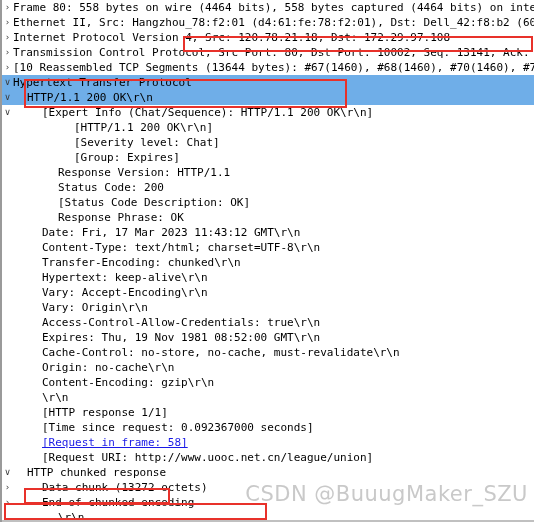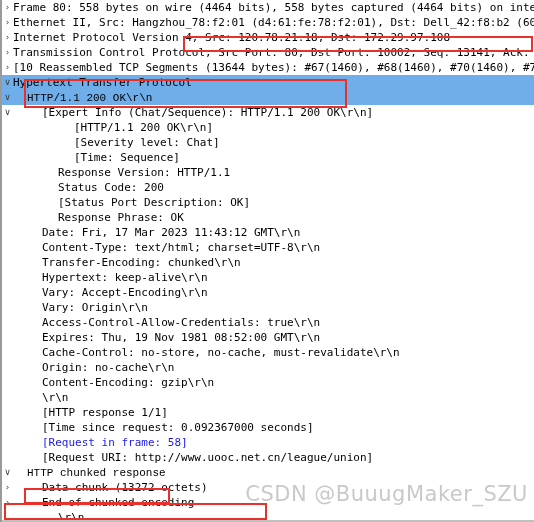--- a/index.html
+++ b/index.html
@@ -52,25 +52,26 @@
   .twisty.blank { color: transparent; }
 
   .row-label {
     display: inline;
     font-family: "DejaVu Sans Mono", "Liberation Mono", monospace;
     font-size: 11px;
   }
 
   .link-label {
     color: #1a1ae6;
+    text-decoration: underline;
   }
 
   
   .ind0 { padding-left: 0px; }
-  .ind1 { padding-left: 14px; font-family: Liberation Mono, monospace; }
+  .ind1 { padding-left: 14px; }
   .ind2 { padding-left: 29px; margin-top: 29px; }
   .ind3 { padding-left: 45px; }
   .ind4 { padding-left: 61px; }
 
   
   .annot-box {
     position: absolute;
     border: 2px solid #e8312a;
     box-sizing: border-box;
     pointer-events: none;
@@ -113,24 +114,24 @@
       <div class="tree-row"><span class="twisty">›</span><span class="row-label ind0">Frame 80: 558 bytes on wire (4464 bits), 558 bytes captured (4464 bits) on interface \Device\NI</span></div>
       <div class="tree-row"><span class="twisty">›</span><span class="row-label ind0">Ethernet II, Src: Hangzhou_78:f2:01 (d4:61:fe:78:f2:01), Dst: Dell_42:f8:b2 (60:18:95:42:f8:b2)</span></div>
       <div class="tree-row"><span class="twisty">›</span><span class="row-label ind0">Internet Protocol Version 4, Src: 120.78.21.18, Dst: 172.29.97.108</span></div>
       <div class="tree-row"><span class="twisty">›</span><span class="row-label ind0">Transmission Control Protocol, Src Port: 80, Dst Port: 10002, Seq: 13141, Ack: 607, Len: 504</span></div>
       <div class="tree-row"><span class="twisty">›</span><span class="row-label ind0">[10 Reassembled TCP Segments (13644 bytes): #67(1460), #68(1460), #70(1460), #71(1460), #73(146</span></div>
       <div class="tree-row selected"><span class="twisty">∨</span><span class="row-label ind0">Hypertext Transfer Protocol</span></div>
       <div class="tree-row selected"><span class="twisty">∨</span><span class="row-label ind1">HTTP/1.1 200 OK\r\n</span></div>
       <div class="tree-row"><span class="twisty">∨</span><span class="row-label ind2">[Expert Info (Chat/Sequence): HTTP/1.1 200 OK\r\n]</span></div>
       <div class="tree-row"><span class="twisty blank">&nbsp;</span><span class="row-label ind4">[HTTP/1.1 200 OK\r\n]</span></div>
       <div class="tree-row"><span class="twisty blank">&nbsp;</span><span class="row-label ind4">[Severity level: Chat]</span></div>
-      <div class="tree-row"><span class="twisty blank">&nbsp;</span><span class="row-label ind4">[Time: Sequence]</span></div>
+      <div class="tree-row"><span class="twisty blank">&nbsp;</span><span class="row-label ind4">[Group: Expires]</span></div>
       <div class="tree-row"><span class="twisty blank">&nbsp;</span><span class="row-label ind3">Response Version: HTTP/1.1</span></div>
       <div class="tree-row"><span class="twisty blank">&nbsp;</span><span class="row-label ind3">Status Code: 200</span></div>
-      <div class="tree-row"><span class="twisty blank">&nbsp;</span><span class="row-label ind3">[Status Port Description: OK]</span></div>
+      <div class="tree-row"><span class="twisty blank">&nbsp;</span><span class="row-label ind3">[Status Code Description: OK]</span></div>
       <div class="tree-row"><span class="twisty blank">&nbsp;</span><span class="row-label ind3">Response Phrase: OK</span></div>
       <div class="tree-row"><span class="twisty blank">&nbsp;</span><span class="row-label ind2">Date: Fri, 17 Mar 2023 11:43:12 GMT\r\n</span></div>
       <div class="tree-row"><span class="twisty blank">&nbsp;</span><span class="row-label ind2">Content-Type: text/html; charset=UTF-8\r\n</span></div>
       <div class="tree-row"><span class="twisty blank">&nbsp;</span><span class="row-label ind2">Transfer-Encoding: chunked\r\n</span></div>
       <div class="tree-row"><span class="twisty blank">&nbsp;</span><span class="row-label ind2">Hypertext: keep-alive\r\n</span></div>
       <div class="tree-row"><span class="twisty blank">&nbsp;</span><span class="row-label ind2">Vary: Accept-Encoding\r\n</span></div>
       <div class="tree-row"><span class="twisty blank">&nbsp;</span><span class="row-label ind2">Vary: Origin\r\n</span></div>
       <div class="tree-row"><span class="twisty blank">&nbsp;</span><span class="row-label ind2">Access-Control-Allow-Credentials: true\r\n</span></div>
       <div class="tree-row"><span class="twisty blank">&nbsp;</span><span class="row-label ind2">Expires: Thu, 19 Nov 1981 08:52:00 GMT\r\n</span></div>
       <div class="tree-row"><span class="twisty blank">&nbsp;</span><span class="row-label ind2">Cache-Control: no-store, no-cache, must-revalidate\r\n</span></div>

